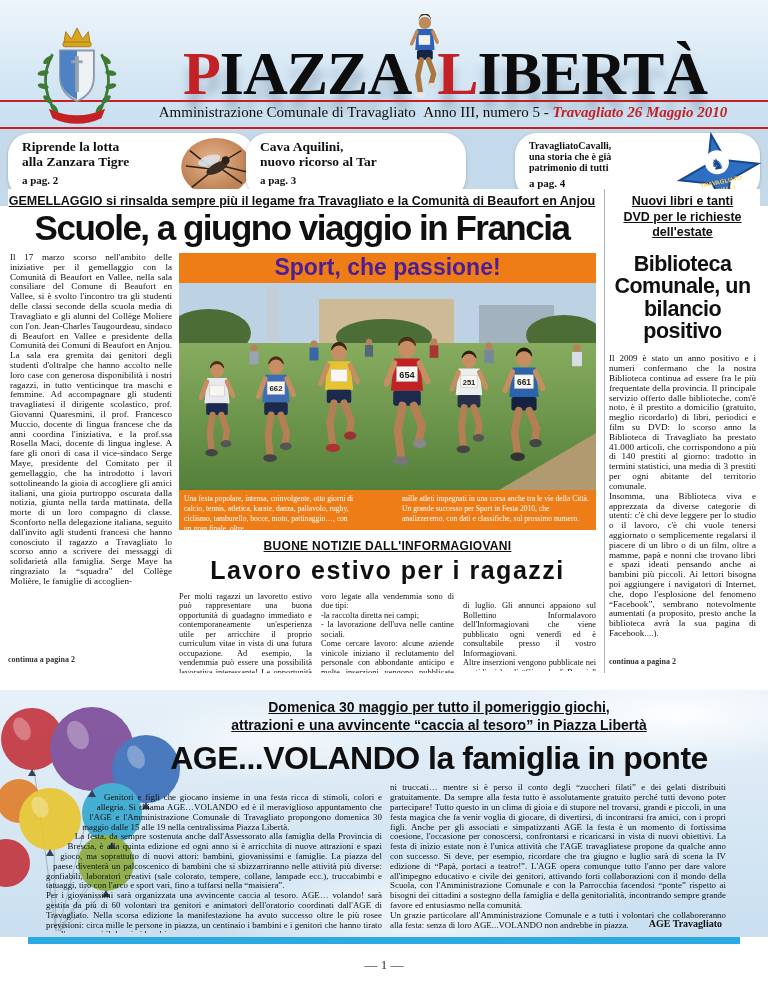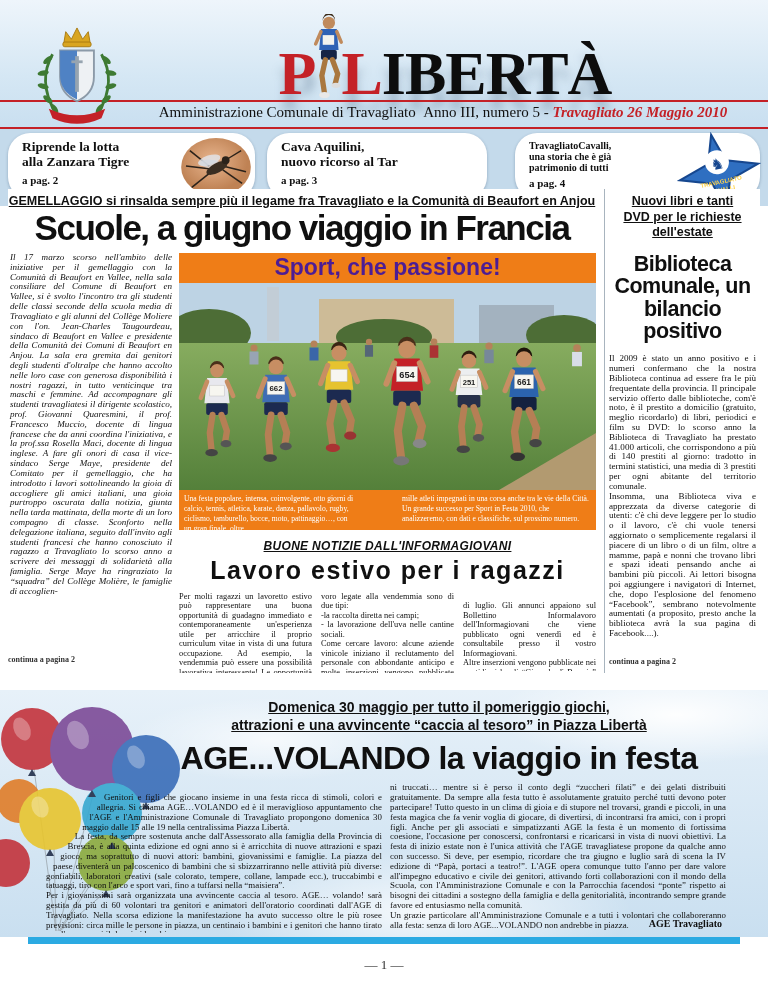--- a/index.html
+++ b/index.html
@@ -23,49 +23,49 @@
   .runner-logo{width:36px;height:88px;margin:0 -5px;flex:none;align-self:flex-end;position:relative;z-index:2;}
   .mast-sub{position:absolute;left:0;right:0;top:100px;height:25px;border-top:2px solid var(--red);border-bottom:2px solid var(--red);
     line-height:21px;text-align:center;font-size:15px;padding-left:118px;z-index:1;}
   .mast-sub .date{color:var(--red);font-style:italic;font-weight:bold;}
 
   
   .teasers{position:absolute;top:128px;left:0;width:768px;height:78px;background:#c4daeb;}
   .teaser{position:absolute;top:5px;height:66px;background:#fff;border-radius:22px;box-shadow:0 1px 3px rgba(40,70,100,.35);
     padding:7px 10px 0 14px;box-sizing:border-box;}
   .t1{left:8px;width:247px;padding-right:76px;}
-  .t2{left:267px;width:220px;}
+  .t2{left:246px;width:220px;}
   .t3{left:515px;width:245px;padding-right:84px;}
   .t-title{font-weight:bold;font-size:13.5px;line-height:1.1;white-space:pre-line;}
   .t3 .t-title{font-size:10px;}
   .t-page{font-weight:bold;font-size:11px;margin-top:4px;}
   .mosq{position:absolute;right:3px;top:4px;width:72px;height:60px;}
   .starlogo{position:absolute;right:-2px;top:-1px;width:86px;height:80px;}
 
   
   .content{position:absolute;top:189px;left:8px;width:752px;height:484px;display:flex;overflow:hidden;background:#fff;}
   .lead{width:588px;flex:none;}
   .kicker{font-family:"Liberation Sans",sans-serif;font-weight:bold;text-decoration:underline;text-align:center;}
   .lead-kicker{font-size:12.5px;margin-top:5px;}
   .lead-headline{font-family:"Liberation Sans",sans-serif;font-weight:bold;font-size:35px;letter-spacing:-1.5px;text-align:center;
     line-height:1;margin-top:3px;}
   .lead-row{display:flex;margin-top:8px;}
   .lead-col{width:164px;flex:none;}
   .body-text{font-size:9.1px;line-height:1.08;text-align:justify;color:var(--ink);}
-  .lead-col .body-text{height:399px;overflow:hidden;padding-left:2px;font-style:italic;}
+  .lead-col .body-text{height:399px;overflow:hidden;padding-left:2px;}
   .continua{font-size:8px;font-weight:bold;text-align:left;margin-top:3px;color:#333;}
   .right-stack{width:417px;margin-left:7px;flex:none;}
   .photo-banner{height:30px;background:var(--orange);color:#4c1d95;font-family:"Liberation Sans",sans-serif;font-weight:bold;
     font-size:23px;text-align:center;line-height:29px;}
   .photo{display:block;width:417px;height:207px;}
   .photo-caption{background:var(--orange);color:#fff;display:flex;padding:4px 5px;box-sizing:border-box;height:40px;
     font-size:7.6px;line-height:1.3;}
   .cap-l{width:172px;} .cap-sp{width:46px;} .cap-r{flex:1;}
   .info-section{margin-top:9px;}
-  .info-kicker{font-size:12px;letter-spacing:.3px;font-style:italic;}
+  .info-kicker{font-size:12px;letter-spacing:.3px;}
   .info-headline{font-family:"Liberation Sans",sans-serif;font-weight:bold;font-size:25px;letter-spacing:1.5px;text-align:center;margin-top:3px;}
   .info-cols{display:flex;gap:9px;margin-top:7px;}
   .info-col{flex:1;font-size:8.4px;line-height:1.13;text-align:justify;white-space:pre-line;height:82px;overflow:hidden;}
   .info-col3-text{height:70px;overflow:hidden;white-space:pre-line;}
 
   .sidebar{width:147px;margin-left:8px;border-left:1px solid #a8b4be;padding-left:4px;flex:none;}
   .sb-kicker{font-size:12.5px;margin-top:5px;line-height:1.25;}
   .sb-headline{font-family:"Liberation Sans",sans-serif;font-weight:bold;font-size:21.5px;line-height:1.04;text-align:center;
     margin-top:12px;letter-spacing:-.5px;}
   .sb-body{margin-top:12px;font-size:9.1px;line-height:1.08;text-align:justify;white-space:pre-line;height:300px;overflow:hidden;}
@@ -116,20 +116,21 @@
         <rect x="35" y="21" width="30" height="5" rx="2"></rect>
       </g>
       <path d="M32,30 h36 v28 q0,18 -18,26 q-18,-8 -18,-26 z" fill="#eef1f4" stroke="#8c9aa8" stroke-width="2"></path>
       <path d="M32,30 h18 v52 q-18,-8 -18,-26 z" fill="#4f82c4"></path>
       <line x1="50" y1="36" x2="50" y2="74" stroke="#97a4b0" stroke-width="4"></line>
       <line x1="44" y1="42" x2="56" y2="42" stroke="#97a4b0" stroke-width="3"></line>
     </svg>
 
     <div class="mast-title">
       <span class="red">P</span>
+        <span>IAZZA</span>
       <svg class="runner-logo" viewBox="0 0 40 100">
         <path d="M14,8 a7,7 0 0 1 14,0 v-1 a7,8 0 0 0 -14,0 z" fill="#3a2a18"></path>
         <circle cx="21" cy="10" r="7" fill="#c08a5c"></circle>
         <path d="M12,17 h18 l2,24 h-22 z" fill="#2f62b5"></path>
         <rect x="14" y="24" width="13" height="11" fill="#f2f2ee"></rect>
         <line x1="12" y1="20" x2="6" y2="34" stroke="#c08a5c" stroke-width="4" stroke-linecap="round"></line>
         <line x1="30" y1="20" x2="35" y2="32" stroke="#c08a5c" stroke-width="4" stroke-linecap="round"></line>
         <rect x="12" y="41" width="18" height="11" rx="2" fill="#152446"></rect>
         <path d="M17,52 l-4,18 l3,20" stroke="#a9773f" stroke-width="6" fill="none" stroke-linecap="round"></path>
         <path d="M25,52 l6,16 l-3,12" stroke="#a9773f" stroke-width="6" fill="none" stroke-linecap="round"></path>
@@ -414,21 +415,21 @@
         <ellipse cx="142" cy="66" rx="8" ry="12" transform="rotate(-25 142 66)"></ellipse>
         <ellipse cx="46" cy="116" rx="8" ry="11" transform="rotate(-25 46 116)"></ellipse>
       </g>
     </svg>
 
     <div class="age-head">
       <div class="kicker age-kicker">
         <span>Domenica 30 maggio per tutto il pomeriggio giochi,</span><br>
         <span>attrazioni e una avvincente “caccia al tesoro” in  Piazza Libertà</span>
       </div>
-      <h2 class="age-headline" style="margin:6px 0 0 0;">AGE...VOLANDO la viaggio in festa</h2>
+      <h2 class="age-headline" style="margin:6px 0 0 0;">AGE...VOLANDO la famiglia in ponte</h2>
     </div>
 
     <div class="age-cols">
       <div class="age-col">
         <div class="balloon-spacer"></div><span>Genitori e figli che giocano insieme in una festa ricca di stimoli, colori e allegria. Si chiama AGE…VOLANDO ed è il meraviglioso appuntamento che l'AGE e l'Amministrazione Comunale di Travagliato propongono domenica 30 maggio dalle 15 alle 19 nella centralissima Piazza Libertà.
 La festa, da sempre sostenuta anche dall'Assessorato alla famiglia della Provincia di Brescia, è alla quinta edizione ed ogni anno si è arricchita di nuove attrazioni e spazi gioco, ma soprattutto di nuovi attori: bambini, giovanissimi e famiglie. La piazza del paese diventerà un palcoscenico di bambini che si sbizzarriranno nelle attività più diverse: gonfiabili, laboratori creativi (sale colorato, tempere, collane, lampade ecc.), truccabimbi e tatuaggi, tiro con l'arco e sport vari, fino a tuffarsi nella “maisiera”.
 Per i giovanissimi sarà organizzata una avvincente caccia al tesoro. AGE… volando! sarà gestita da più di 60 volontari tra genitori e animatori dell'oratorio coordinati dall'AGE di Travagliato. Nella scorsa edizione la manifestazione ha avuto successo oltre le più rosee previsioni: circa mille le persone in piazza, un centinaio i bambini e i genitori che hanno tirato con l'arco, quasi il doppio i bambi-</span>
       </div>
       <div class="age-col">ni truccati… mentre si è perso il conto degli “zuccheri filati” e dei gelati distribuiti gratuitamente. Da sempre alla festa tutto è assolutamente gratuito perché tutti devono poter partecipare! Tutto questo in un clima di gioia e di stupore nel trovarsi, grandi e piccoli, in una festa magica che fa venir voglia di giocare, di divertirsi, di incontrarsi fra amici, con i propri figli. Anche per gli associati e simpatizzanti AGE la festa è un momento di fortissima coesione, l'occasione per conoscersi, confrontarsi e ricaricarsi in vista di nuovi obiettivi. La festa di inizio estate non è l'unica attività che l'AGE travagliatese propone da qualche anno con successo. Si deve, per esempio, ricordare che tra giugno e luglio sarà di scena la IV edizione di “Papà, portaci a teatro!”. L'AGE opera comunque tutto l'anno per dare valore all'impegno educativo e civile dei genitori, attivando forti collaborazioni con il mondo della Scuola, con l'Amministrazione Comunale e con la Parrocchia facendosi “ponte” rispetto ai bisogni dei cittadini a sostegno della famiglia e della genitorialità, incontrando sempre grande favore ed entusiasmo nella comunità.
 Un grazie particolare all'Amministrazione Comunale e a tutti i volontari che collaboreranno alla festa: senza di loro AGE...VOLANDO non andrebbe in piazza.</div>

